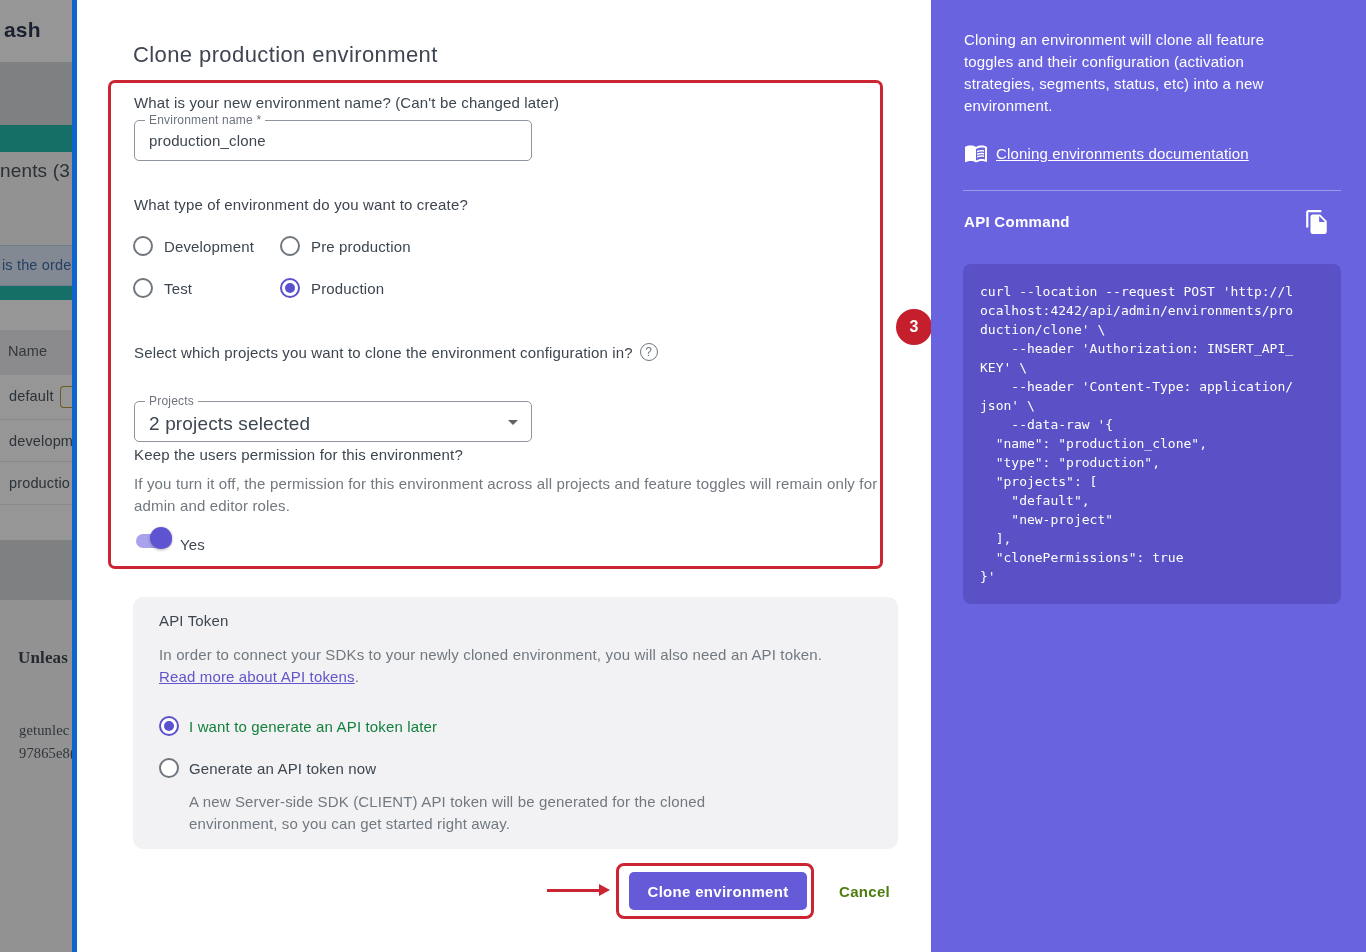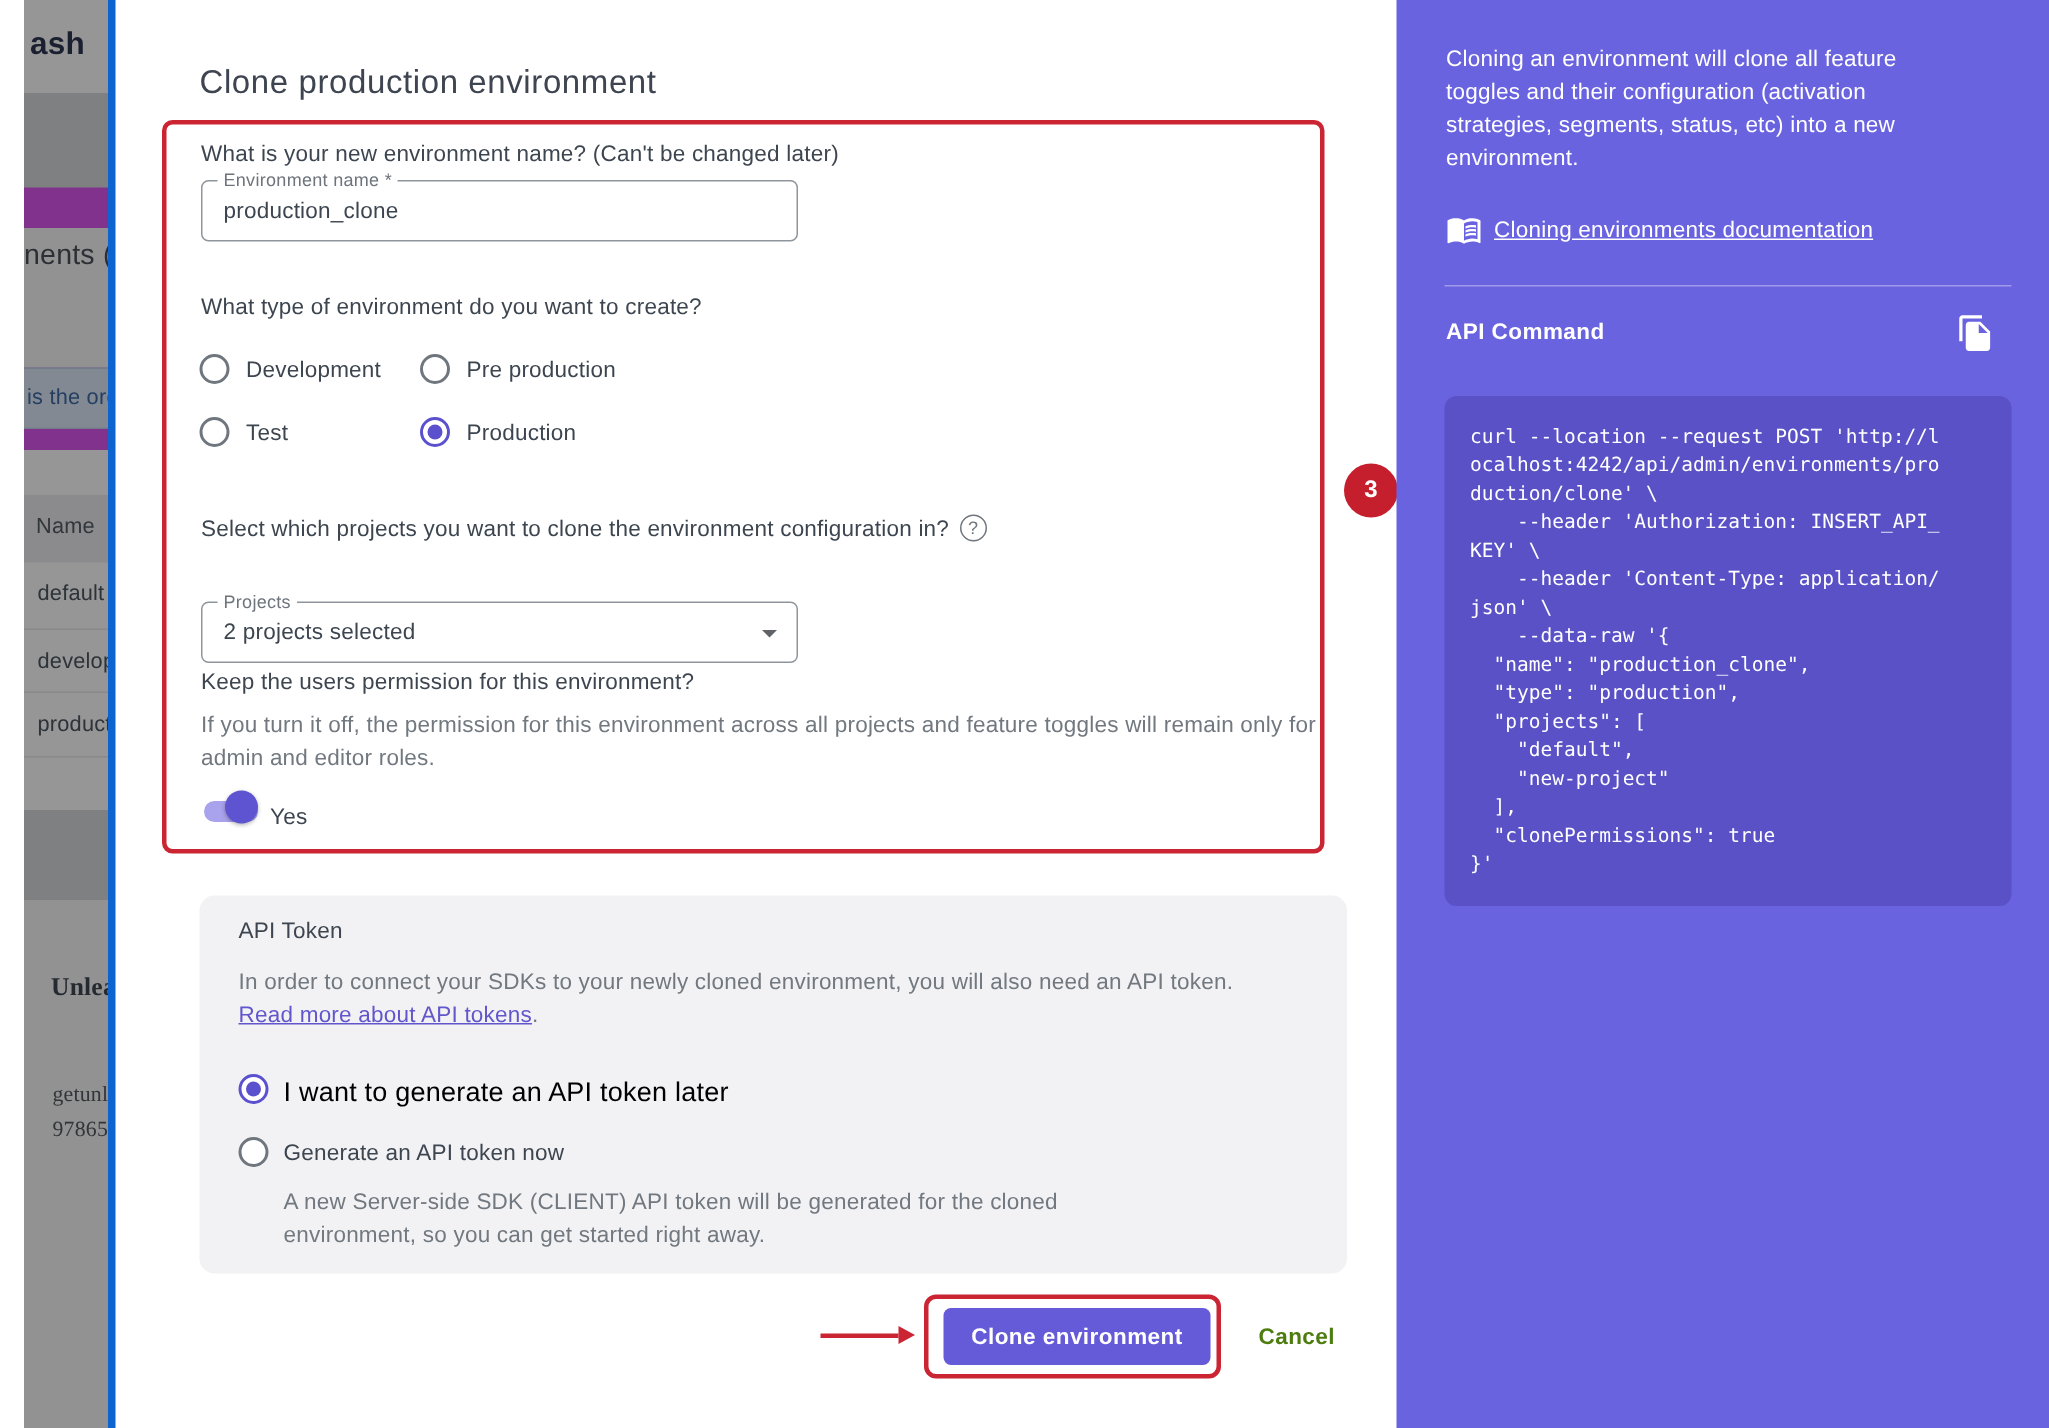--- a/index.html
+++ b/index.html
@@ -5,21 +5,21 @@
   * { margin:0; padding:0; box-sizing:border-box; }
   html,body { width:1366px; height:952px; overflow:hidden; }
   body {
     font-family:"Liberation Sans","DejaVu Sans",sans-serif;
     color:#3d4650; background:#fff; position:relative;
     letter-spacing:.15px;
   }
   .abs { position:absolute; }
 
   
-  .bg-left { left:16px; top:0; width:60px; height:952px; background:#d946ef; overflow:hidden; }
+  .bg-left { left:0; top:0; width:72px; height:952px; background:#14b8a6; overflow:hidden; }
   .bg-band-logo { left:0; top:0; width:72px; height:62px; background:#ffffff; }
   .bg-logo-text { left:4px; top:18px; font-size:21px; font-weight:700; color:#1d2545; }
   .bg-band-header { left:0; top:62px; width:72px; height:63px; background:#d5d6d8; }
   .bg-env-heading { left:0; top:152px; font-size:19px; color:#3c434e; background:#f7f7f8; width:72px; height:93px; padding-top:8px; }
   .bg-alert { left:0; top:245px; width:72px; height:41px; background:#dbe8f8; border-top:1px solid #bcd0ea; border-bottom:1px solid #bcd0ea; }
   .bg-alert-text { left:2px; top:11px; font-size:14.5px; color:#2d5f9e; white-space:nowrap; }
   .bg-table { left:0; top:300px; width:72px; height:240px; background:#ffffff; }
   .bg-th { left:0; top:30px; width:72px; height:45px; background:#ebebee; }
   .bg-th-label { left:8px; top:13px; font-size:14.5px; color:#47505a; }
   .bg-row1 { left:0; top:75px; width:72px; height:45px; border-bottom:1px solid #e8e8ea; }
@@ -46,21 +46,21 @@
   .q3 { left:44px; top:343px; display:flex; align-items:center; gap:7px; }
   .q4 { left:44px; top:446px; }
   .para { font-size:15px; color:#71787f; line-height:22px; }
   .perm-desc { left:44px; top:473px; width:750px; }
 
   .text-field { width:398px; height:41px; border:1px solid #8f959c; border-radius:5px; background:#fff; }
   .tf1 { left:44px; top:120px; }
   .tf2 { left:44px; top:370px; cursor:pointer;margin-top:31px; }
   .tf-label { position:absolute; top:-8px; left:10px; background:#fff; padding:0 4px; font-size:12px; color:#6d747c; letter-spacing:.2px; white-space:nowrap; }
   .tf-input { position:absolute; left:14px; top:0; width:360px; height:100%; border:none; outline:none; font-family:inherit; font-size:15px; color:#3d4650; letter-spacing:.15px; background:transparent; }
-  .tf-value { position:absolute; left:14px; top:11px; font-size:15px; color:#3d4650; }
+  .tf-value { position:absolute; left:14px; top:11px; font-size:19px; color:#3d4650; }
   .caret { position:absolute; right:13px; top:18px; width:0; height:0; border-left:5px solid transparent; border-right:5px solid transparent; border-top:5px solid #5f6368; }
 
   .radio { width:20px; height:20px; border:2px solid #6f767d; border-radius:50%; background:#fff; cursor:pointer; }
   .radio.selected { border-color:#5b51cf; }
   .radio.selected::after { content:""; position:absolute; left:3px; top:3px; width:10px; height:10px; border-radius:50%; background:#5b51cf; }
   .radio, .help-icon { position:absolute; }
   .r1 { left:43px; top:236px; } .r2 { left:190px; top:236px; }
   .r3 { left:43px; top:278px; } .r4 { left:190px; top:278px; }
   .radio-label { position:absolute; font-size:15px; color:#3d4650; white-space:nowrap; }
   .rl1 { left:74px; top:238px; } .rl2 { left:221px; top:238px; }
@@ -73,21 +73,21 @@
   .toggle-track { position:absolute; left:0; top:9px; width:36px; height:14px; border-radius:7px; background:#a9a2ec; }
   .toggle-thumb { position:absolute; left:14px; top:2px; width:22px; height:22px; border-radius:50%; background:#5e54d1; box-shadow:0 1px 3px rgba(0,0,0,.3); }
   .toggle-label { left:90px; top:536px; font-size:15px; color:#3d4650; }
 
   
   .api-box { left:43px; top:597px; width:765px; height:252px; background:#f2f2f4; border-radius:10px; }
   .api-title { position:absolute; left:26px; top:15px; font-size:15px; font-weight:500; color:#3d4650; }
   .api-para { position:absolute; left:26px; top:47px; width:665px; font-size:15px; color:#71787f; line-height:22px; }
   .link { color:#6156cb; text-decoration:underline; cursor:pointer; }
   .api-r1 { position:absolute; left:26px; top:119px; }
-  .api-rl1 { position:absolute; left:56px; top:121px; font-size:18px; color:#000000; white-space:nowrap; }
+  .api-rl1 { position:absolute; left:56px; top:121px; font-size:15px; color:#15803d; white-space:nowrap; }
   .api-r2 { position:absolute; left:26px; top:161px; }
   .api-rl2 { position:absolute; left:56px; top:163px; font-size:15px; color:#3d4650; white-space:nowrap; }
   .api-gen-desc { position:absolute; left:56px; top:194px; width:580px; font-size:15px; color:#71787f; line-height:22px; }
 
   
   .submit-btn { left:539px; top:872px; width:178px; height:38px; background:#655ad8; color:#fff; border:none; border-radius:5px; font-family:inherit; font-size:15px; font-weight:700; letter-spacing:.3px; cursor:pointer; }
   .cancel-link { left:749px; top:883px; font-size:15px; font-weight:700; color:#4d7c0f; cursor:pointer; letter-spacing:.3px; }
 
   
   .anno-box1 { left:18px; top:80px; width:775px; height:489px; border:3px solid #cb2533; border-radius:7px; pointer-events:none; }

